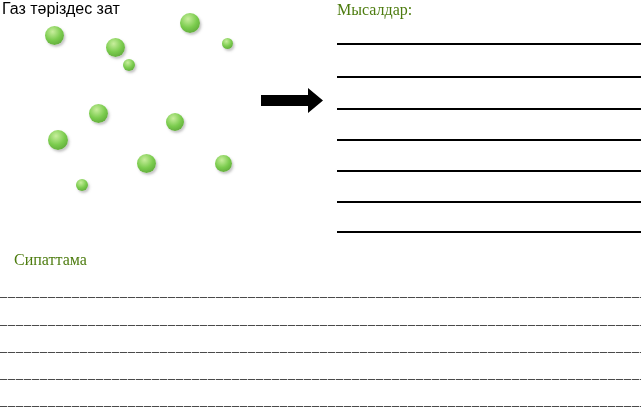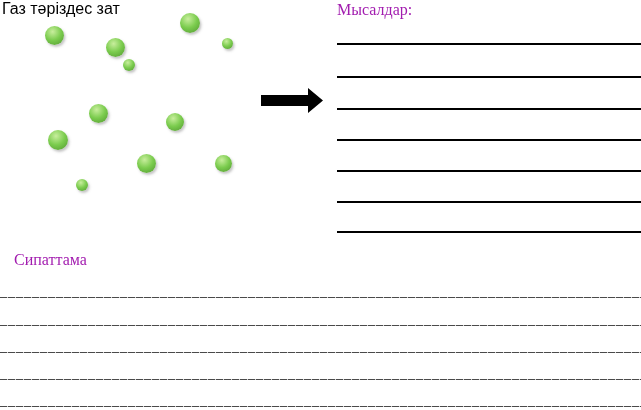--- a/index.html
+++ b/index.html
@@ -14,21 +14,21 @@
     position: absolute;
     font-family: "Liberation Sans", sans-serif;
     font-size: 16px;
     color: #000000;
     white-space: nowrap;
   }
   .title-serif {
     position: absolute;
     font-family: "Liberation Serif", serif;
     font-size: 16px;
-    color: #a21caf;
+    color: #4d7c0f;
     white-space: nowrap;
   }
   .gas-title { left: 2px; top: 0px; }
   .examples-label { left: 337px; top: 1px; }
   .description-label { left: 2px; top: 251px; margin-left: 12px; }
   .particle {
     position: absolute;
     border-radius: 50%;
     box-shadow: 1.5px 2px 2.5px rgba(90,90,90,0.35);
   }

